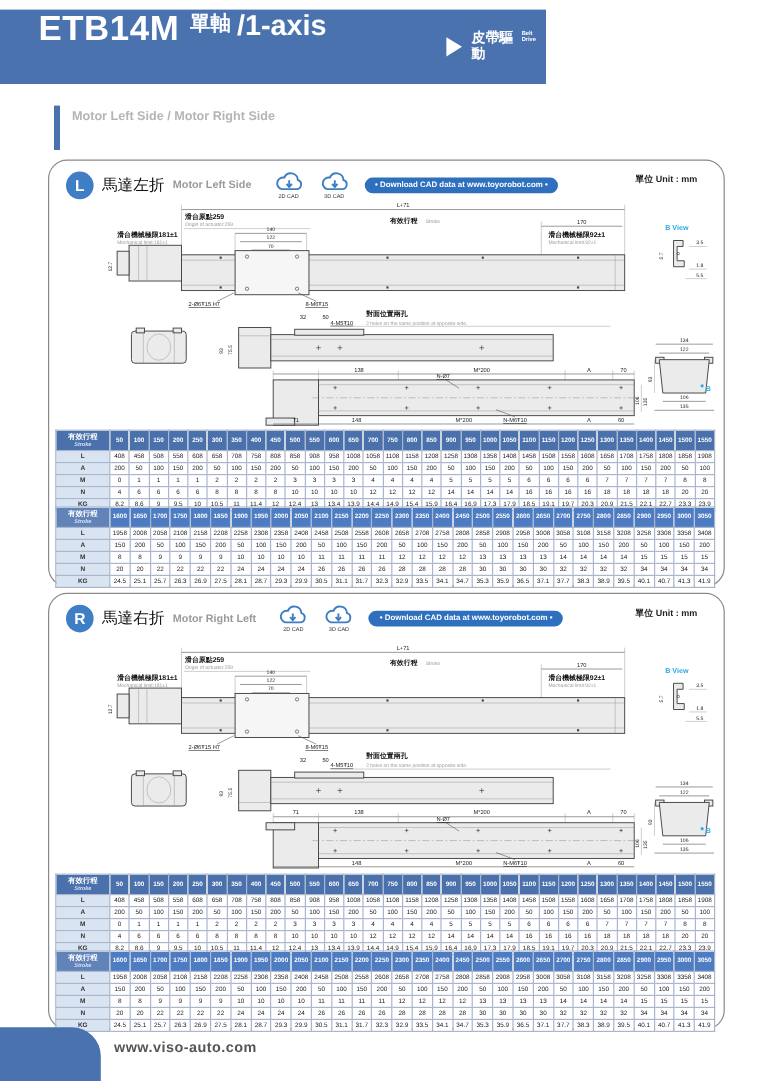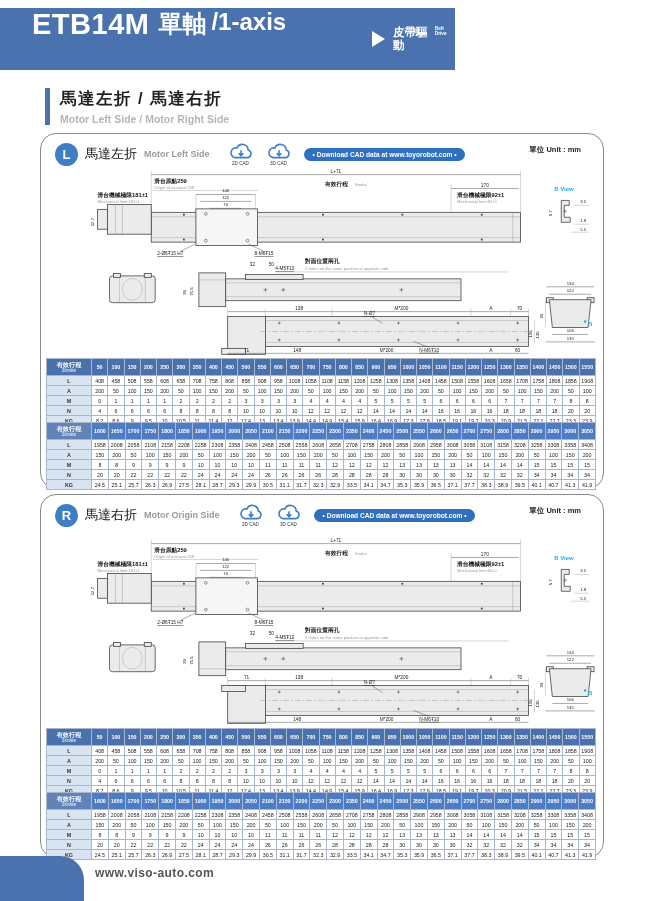--- a/index.html
+++ b/index.html
@@ -2,21 +2,21 @@
 <html><head>
 <meta charset="utf-8">
 <style>
   html,body{margin:0;padding:0;background:#fff;}
   .page{position:relative;width:650px;height:901px;background:#fff;font-family:"Liberation Sans",sans-serif;overflow:hidden;}
 
   
   .topbar{position:absolute;left:0;top:8px;width:455px;height:62px;background:#4a72ae;color:#fff;}
   .tb-title{position:absolute;left:32px;top:0;height:62px;display:flex;gap:9px;}
   .model{font-size:29px;font-weight:bold;letter-spacing:.5px;}
-  .axis-zh{font-size:24px;font-weight:bold;}
+  .axis-zh{font-size:17px;font-weight:bold;}
   .axis-en{font-size:24px;font-weight:700;margin-left:-4px;}
   .drive{position:absolute;left:372px;top:0;height:62px;display:flex;align-items:center;gap:8px;}
   .tri{width:0;height:0;border-left:13px solid #fff;border-top:8px solid transparent;border-bottom:8px solid transparent;}
   .drive-txt{display:flex;line-height:1.15;}
   .drive-zh{font-size:11.5px;font-weight:bold;}
   .drive-en{font-size:4.8px;font-weight:bold;}
 
   
   .heading{position:absolute;left:45px;top:88px;display:flex;gap:10px;}
   .hbar{width:5px;height:37px;background:#4a72ae;}
@@ -100,21 +100,20 @@
       <div class="drive-txt">
         <span class="drive-zh">皮帶驅動</span>
         <span class="drive-en">Belt Drive</span>
       </div>
     </div>
   </div>
 
   <div class="heading">
     <div class="hbar"></div>
     <div class="htxt">
-      <span class="htitle">馬達左折 / 馬達右折</span>
       <span class="hsub">Motor Left Side / Motor Right Side</span>
     </div>
   </div>
 
   <div class="panel" id="panelL">
     <div class="phead">
       <div class="badge">L</div>
       <span class="ptzh">馬達左折</span>
       <span class="pten">Motor Left Side</span>
       <div class="clouds">
@@ -714,21 +713,21 @@
             <td class="val">41.9</td>
           </tr>
         </tbody>
       </table>
   </div>
 
   <div class="panel" id="panelR">
     <div class="phead">
       <div class="badge">R</div>
       <span class="ptzh">馬達右折</span>
-      <span class="pten">Motor Origin Side</span>
+      <span class="pten">Motor Right Left</span>
       <div class="clouds">
         <div class="cloud">
           <svg viewBox="0 0 30 20">
             <path d="M8.5 15.5 h13 a4.2 4.2 0 0 0 1.2-8.2 A6.3 6.3 0 0 0 10.6 5.2 A4.9 4.9 0 0 0 8.5 15.5 z" fill="#fff" stroke="#3f7dc4" stroke-width="1.7"></path>
             <path d="M15 7.5 v5.5 M12.6 10.7 L15 13.6 l2.4 -2.9" stroke="#3f7dc4" stroke-width="1.7" fill="none"></path>
           </svg>
           <span class="cloudlab">2D CAD</span>
         </div>
         <div class="cloud">
           <svg viewBox="0 0 30 20">

